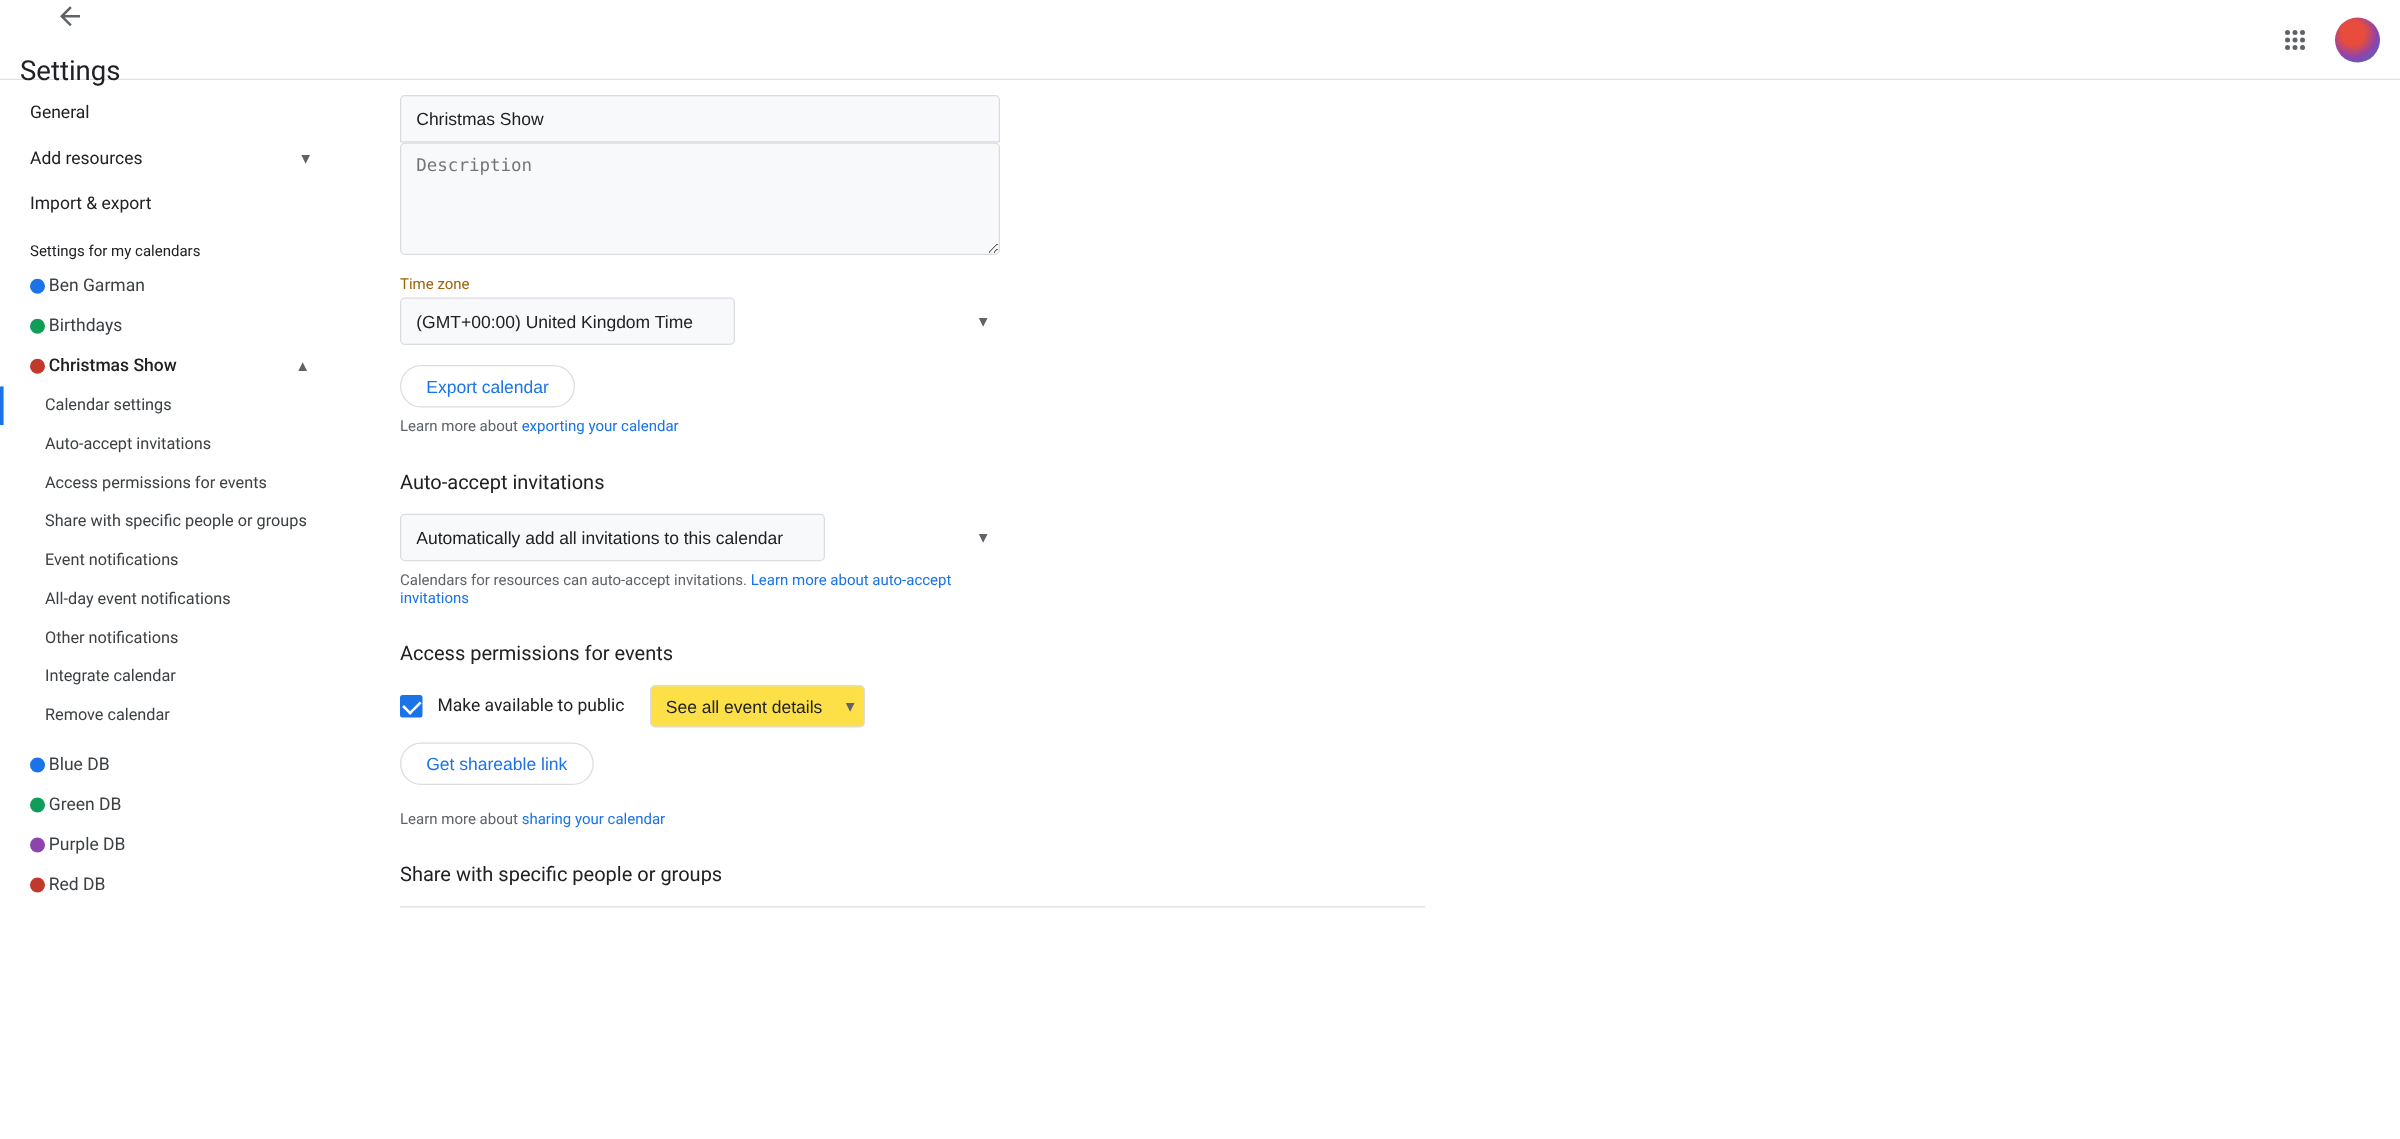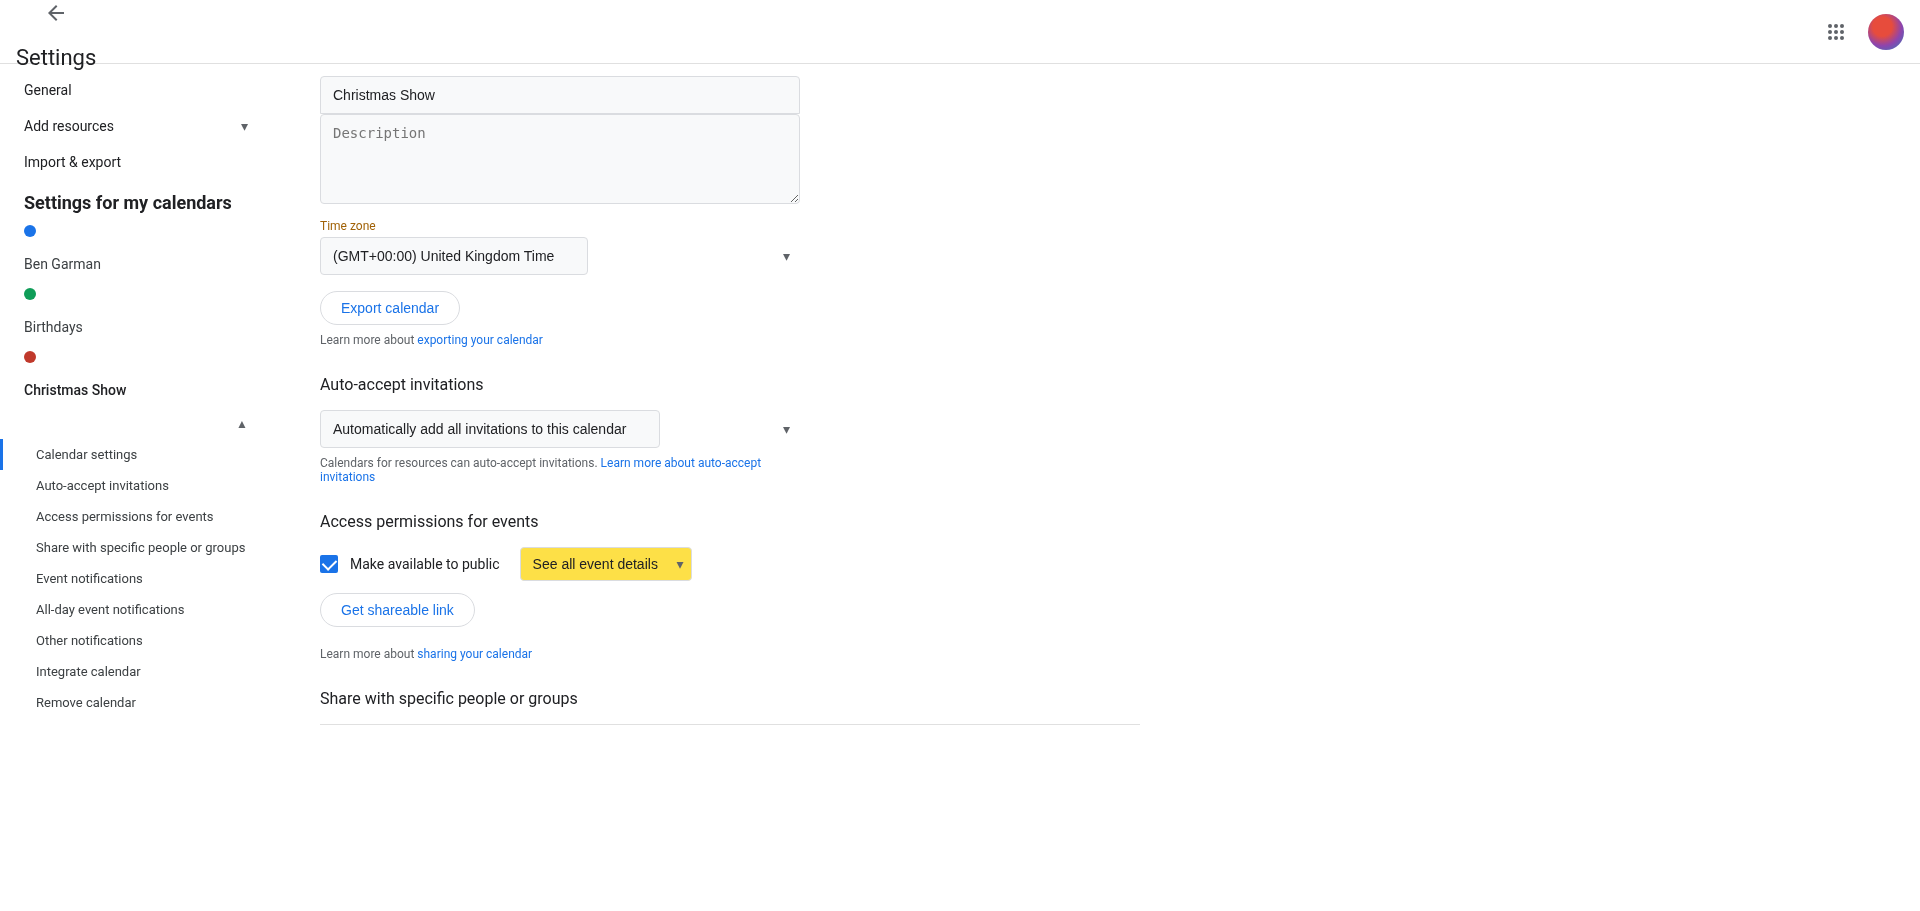--- a/index.html
+++ b/index.html
@@ -118,25 +118,24 @@
       border-radius: 50%;
       display: inline-block;
       flex-shrink: 0;
     }
     .calendar-nav-item {
       padding: 8px 24px;
       cursor: pointer;
       font-size: 14px;
       color: #3c4043;
       display: flex;
-      align-items: flex-start;
-      gap: 19px;
+      align-items: center;
+      gap: 3px;
       border-radius: 0 24px 24px 0;
       margin-right: 8px;
-      flex-direction: column;
     }
     .calendar-nav-item.expanded {
       font-weight: 500;
       color: #202124;
     }
     .chevron-icon {
       margin-left: auto;
     }
 
     
@@ -329,21 +328,21 @@
     </div>
     <div class="nav-item">
       <span>Add resources</span>
       <span style="margin-left:auto; color:#5f6368;">▾</span>
     </div>
     <div class="nav-item">
       <span>Import &amp; export</span>
     </div>
 
     <div style="margin-top: 12px; padding: 0 24px 4px 24px;">
-      <span class="nav-section-label" style="padding:0; font-size:18px; font-weight:700;">Settings for my calendars</span>
+      <span class="nav-section-label" style="padding:0; font-size:12px; font-weight:400;">Settings for my calendars</span>
     </div>
 
     <div class="calendar-nav-item">
       <span class="calendar-dot" style="background:#1a73e8;"></span>
       <span>Ben Garman</span>
     </div>
 
     <div class="calendar-nav-item">
       <span class="calendar-dot" style="background:#0f9d58;"></span>
       <span>Birthdays</span>

